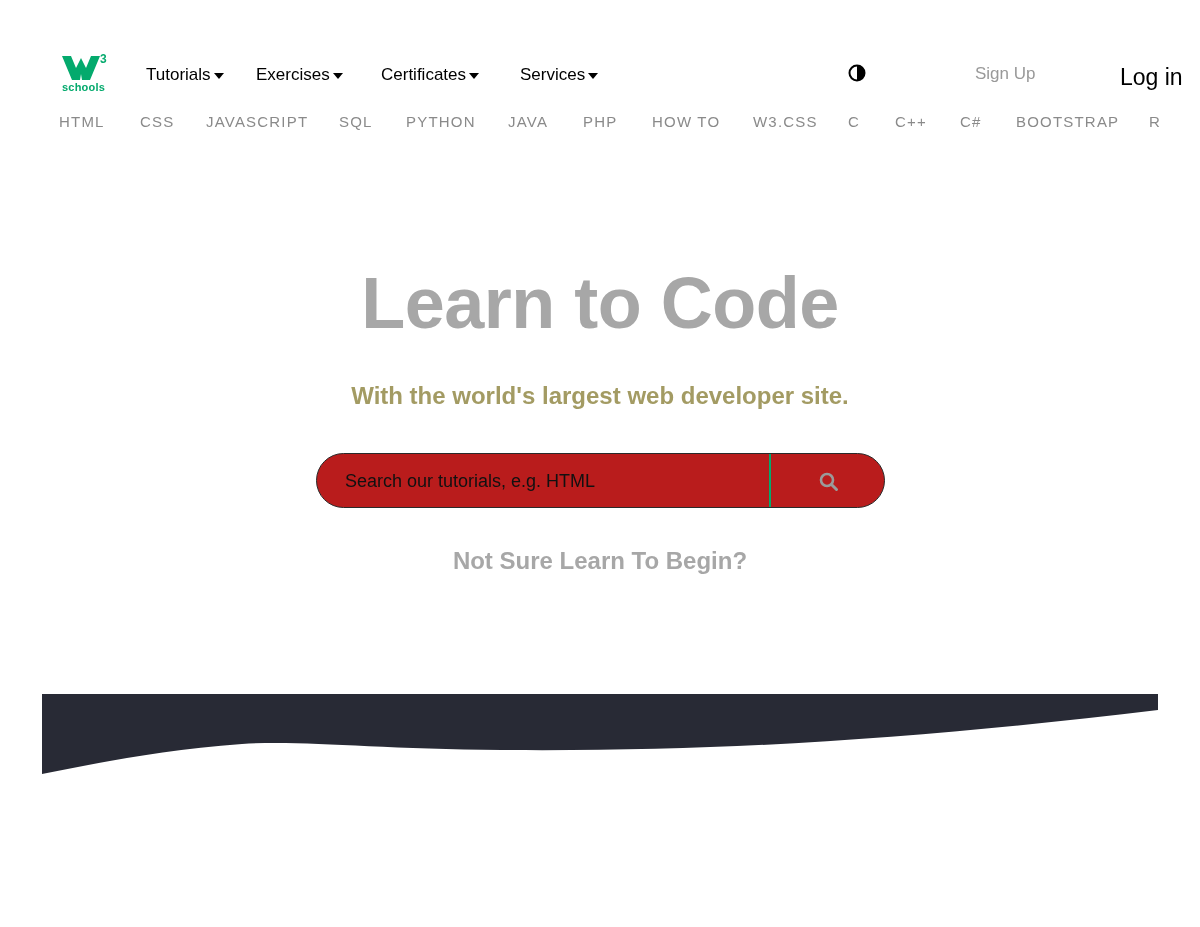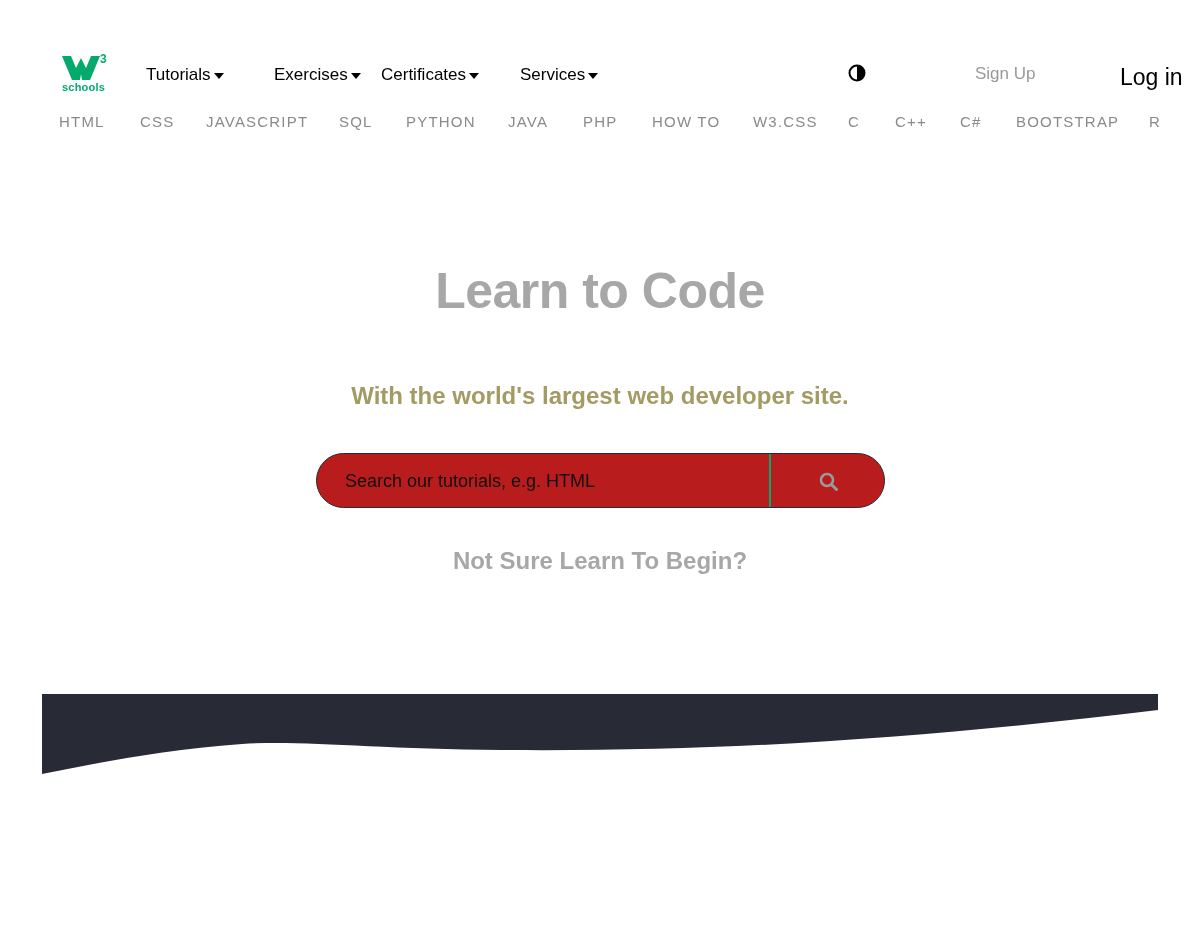--- a/index.html
+++ b/index.html
@@ -24,21 +24,21 @@
   .contrast-icon { position: absolute; left: 848px; top: 64px; width: 18px; height: 18px; cursor: pointer; }
 
   .signup { position: absolute; left: 975px; top: 64px; font-size: 17px; color: #999; cursor: pointer; }
   .login { position: absolute; left: 1120px; top: 64px; font-size: 23px; color: #000; cursor: pointer; }
 
   
   .subnav { position: absolute; left: 0; top: 113px; height: 22px; width: 1200px; overflow: hidden; }
   .subnav-item { position: absolute; top: 0; font-size: 15px; letter-spacing: 1.2px; color: #8a8a8a; cursor: pointer; white-space: nowrap; }
 
   
-  .hero-title { position: absolute; left: 0; top: 262px; width: 1200px; text-align: center; font-size: 50px; font-weight: bold; color: #a7a7a7; letter-spacing: -0.5px; }
+  .hero-title { position: absolute; left: 0; top: 262px; width: 1200px; text-align: center; font-size: 72px; font-weight: bold; color: #a7a7a7; letter-spacing: -0.5px; }
   .hero-sub { position: absolute; left: 0; top: 382px; width: 1200px; text-align: center; font-size: 24px; font-weight: bold; color: #a39b63; }
 
   .big-search { position: absolute; left: 316px; top: 453px; width: 569px; height: 55px; border: 1.5px solid #2a2a2a; border-radius: 28px; background: #b91c1c; overflow: hidden; }
   .big-search input { position: absolute; left: 28px; top: 14px; width: 420px; height: 26px; border: none; outline: none; font-size: 18px; font-family: "Liberation Sans", sans-serif; color: #000; background: transparent; }
   .big-search input::placeholder { color: #111; }
   .big-search-divider { position: absolute; left: 452px; top: 0; width: 2px; height: 55px; background: #04AA6D; }
   .big-search-btn { position: absolute; left: 454px; top: 0; width: 115px; height: 55px; display: flex; align-items: center; justify-content: center; cursor: pointer; }
 
   .not-sure { position: absolute; left: 0; top: 547px; width: 1200px; text-align: center; font-size: 24px; font-weight: bold; color: #a7a7a7; cursor: pointer; }
 
@@ -53,21 +53,21 @@
       <polygon points="0,0 9,0 14,12 19,2 24,12 29,0 38,0 28,24 20,24 19,18 18,24 10,24" fill="#04AA6D"></polygon>
     </svg>
     <span class="logo-3">3</span>
     <span class="logo-schools">schools</span>
   </div>
 
   <div class="menu" style="left:146px;">
     <span>Tutorials</span>
     <span class="caret"></span>
   </div>
-  <div class="menu" style="left:274px;">
+  <div class="menu" style="left:256px;">
     <span>Exercises</span>
     <span class="caret"></span>
   </div>
   <div class="menu" style="left:381px;">
     <span>Certificates</span>
     <span class="caret"></span>
   </div>
   <div class="menu" style="left:520px;">
     <span>Services</span>
     <span class="caret"></span>

